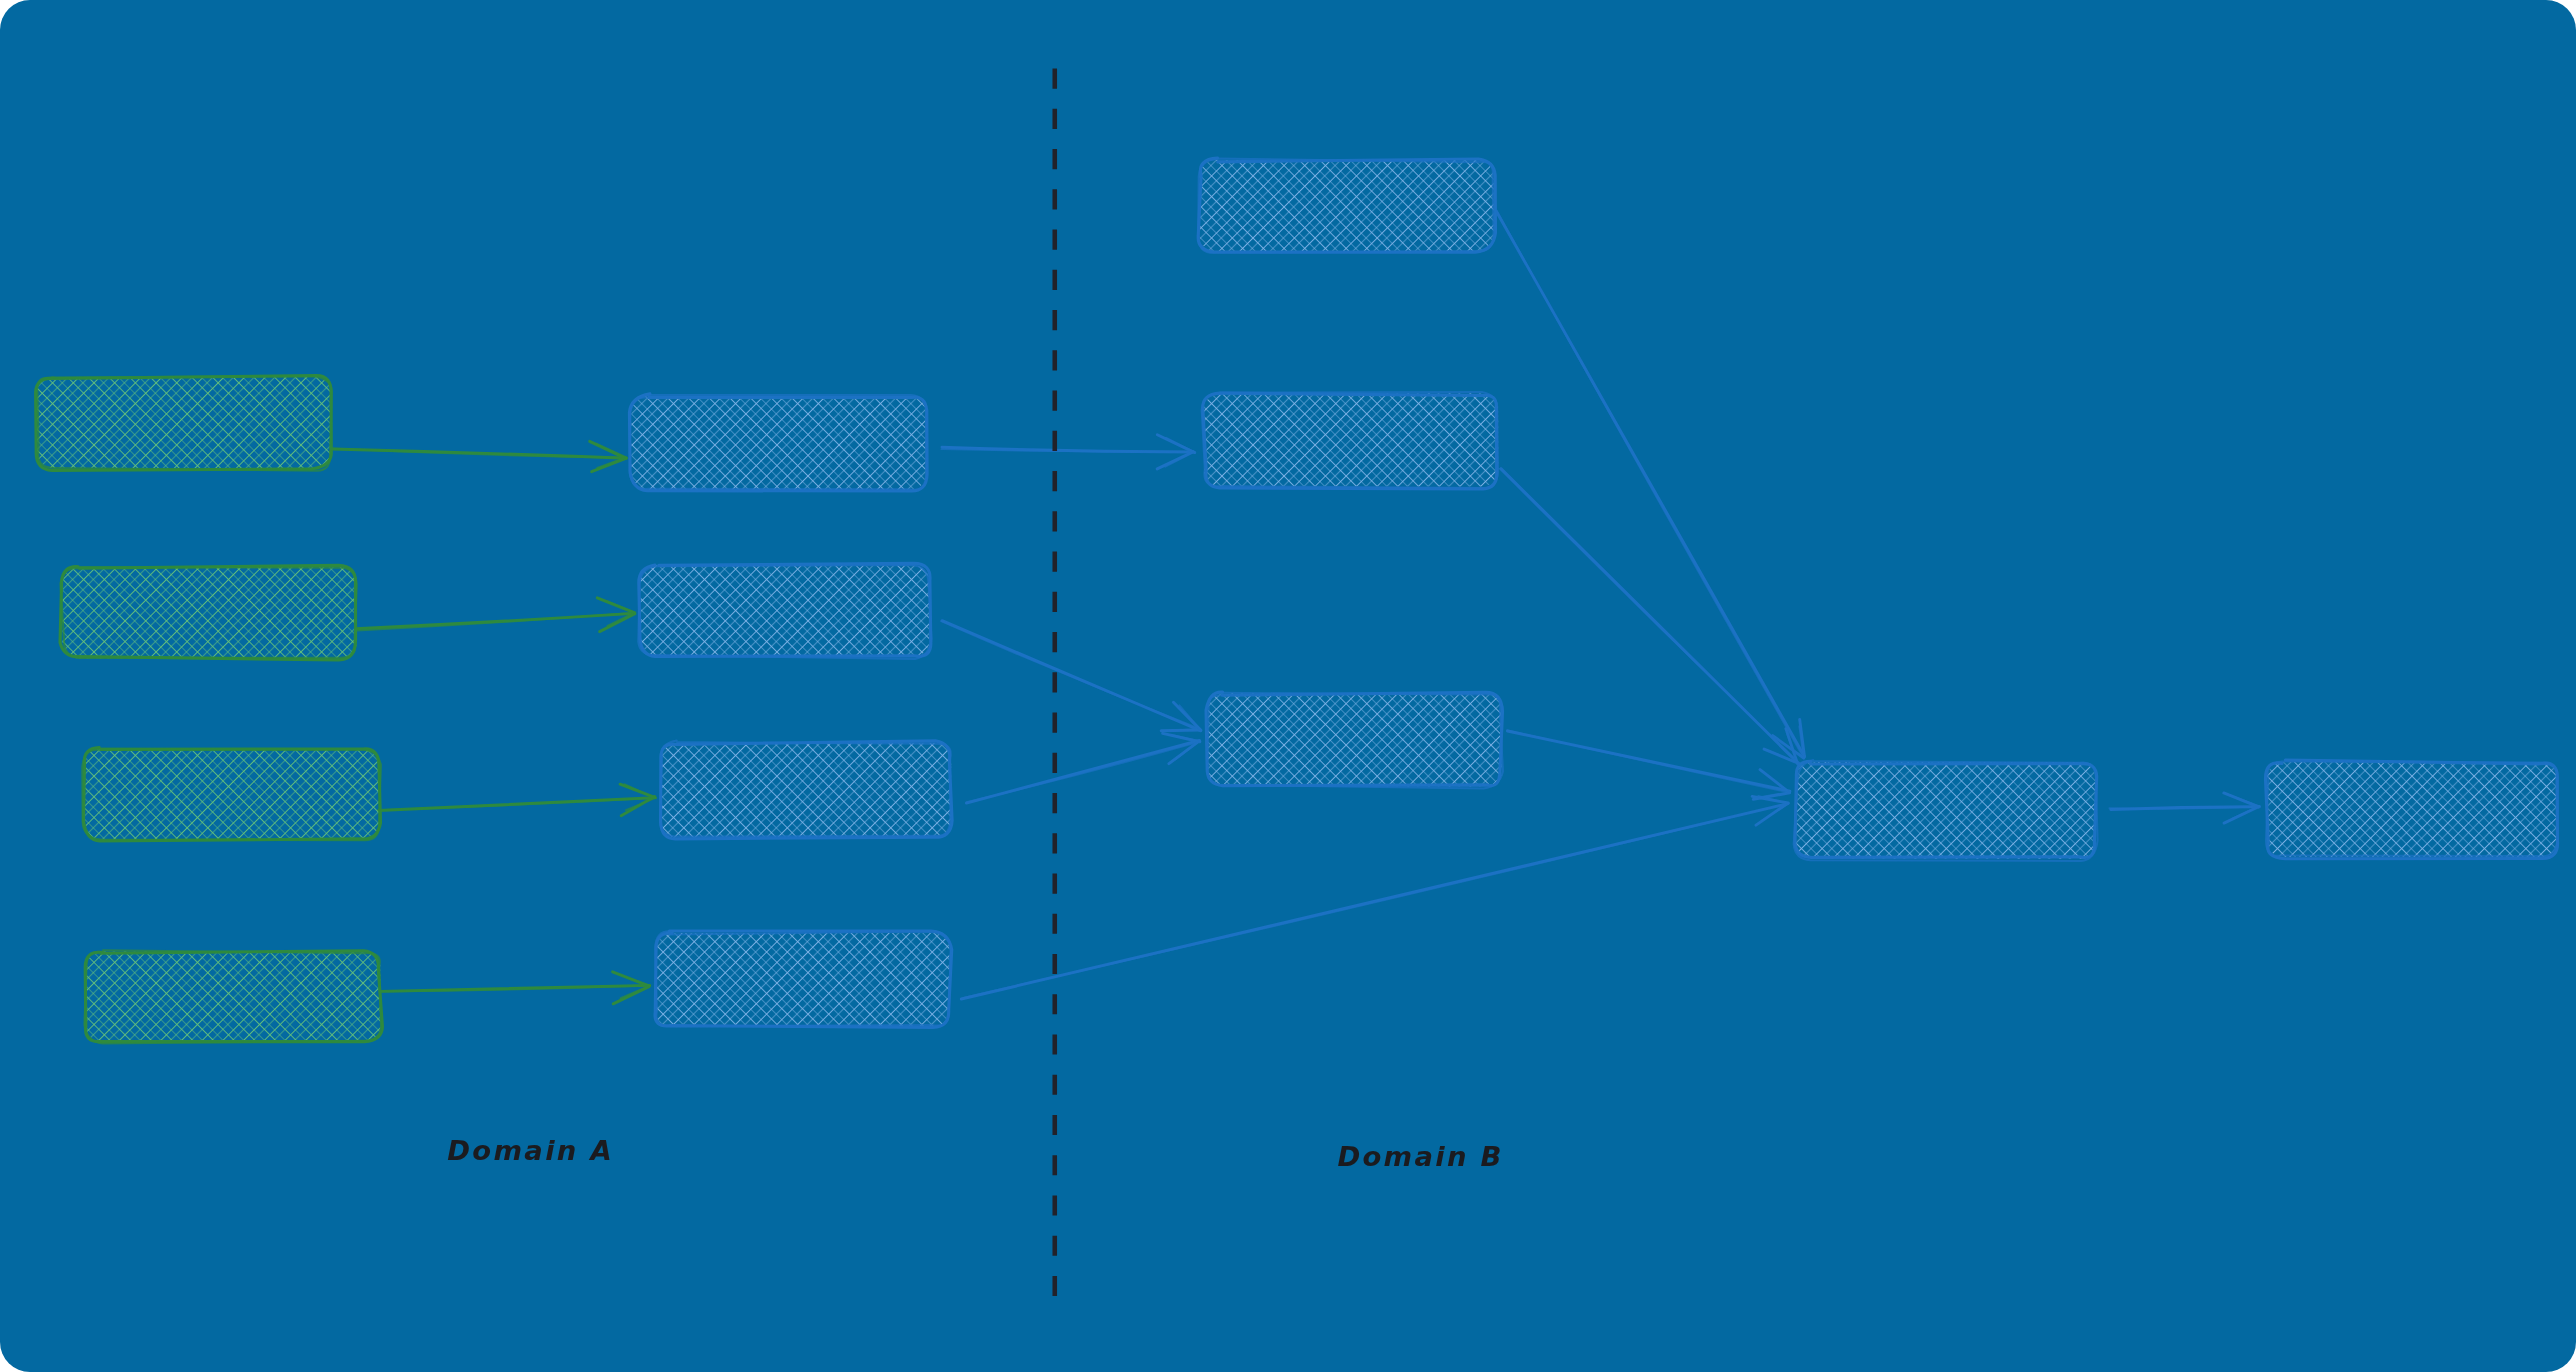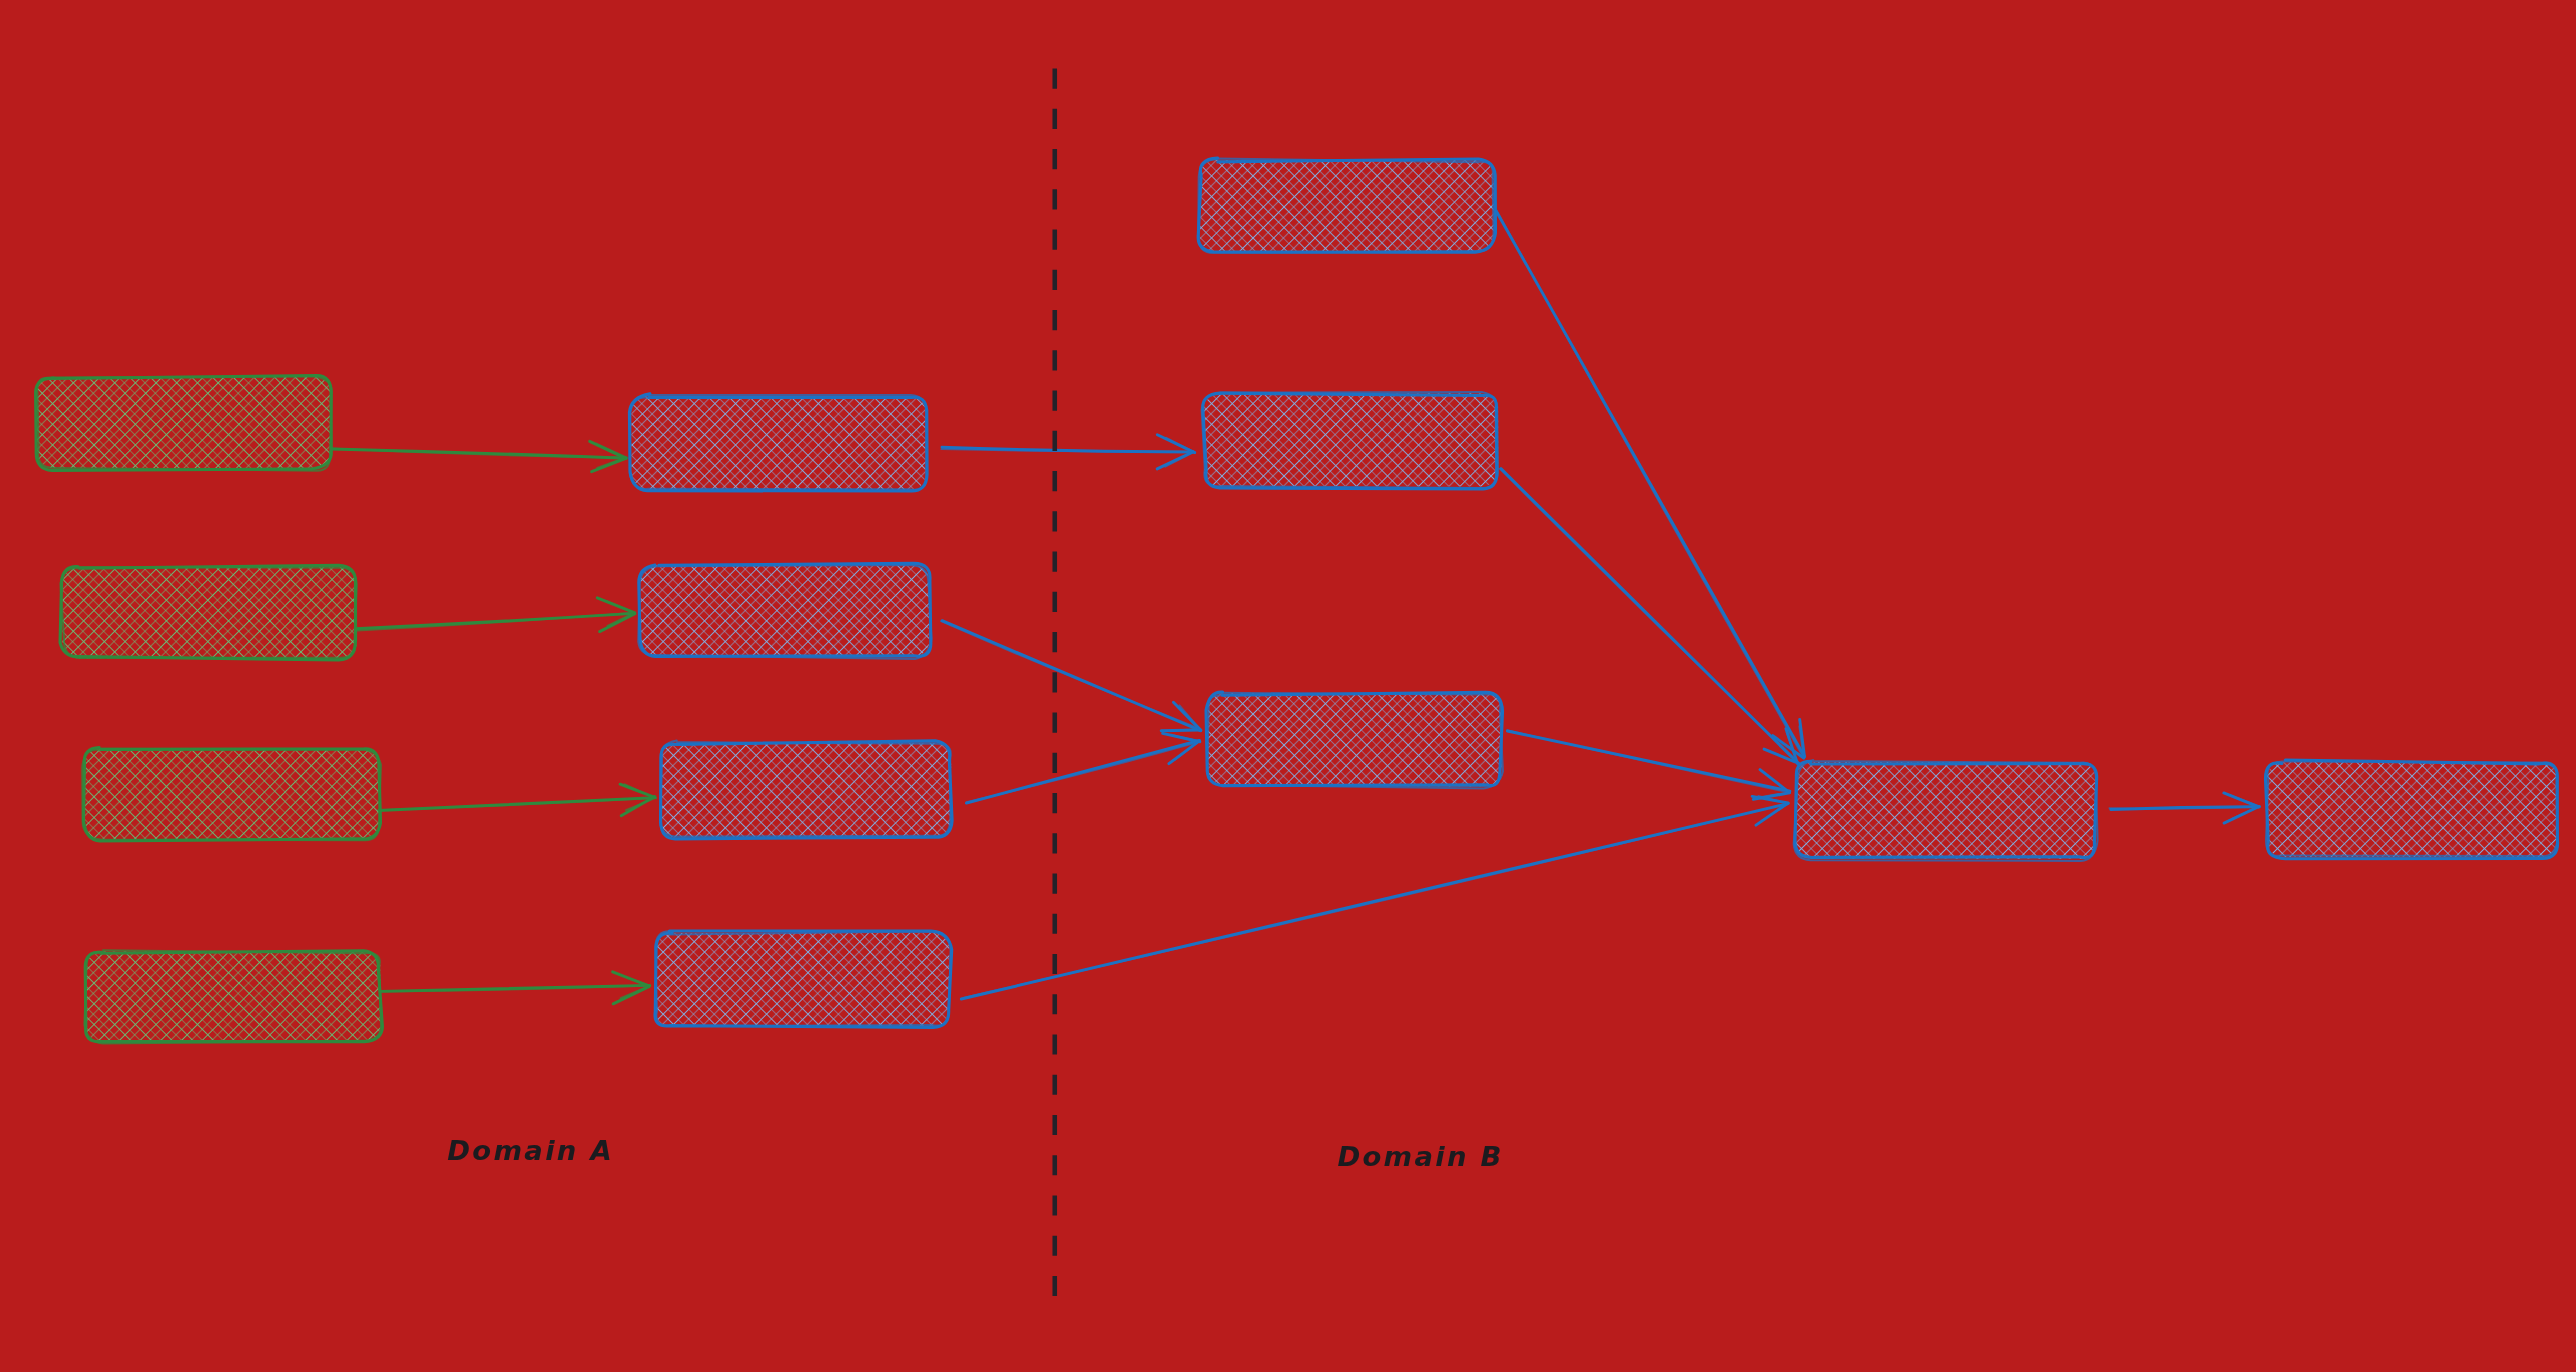--- a/index.html
+++ b/index.html
@@ -7,22 +7,23 @@
     padding: 0;
     background: #ffffff;
   }
   body {
     font-family: "DejaVu Sans", sans-serif;
   }
   #canvas-root {
     position: relative;
     width: 2576px;
     height: 1372px;
-    background: #b91c1c;
+    background: #0369a1;
     overflow: hidden;
+    border-radius: 30px;
   }
   #diagram-svg {
     position: absolute;
     top: 0;
     left: 0;
     width: 2576px;
     height: 1372px;
     display: block;
   }
   .domain-label {

